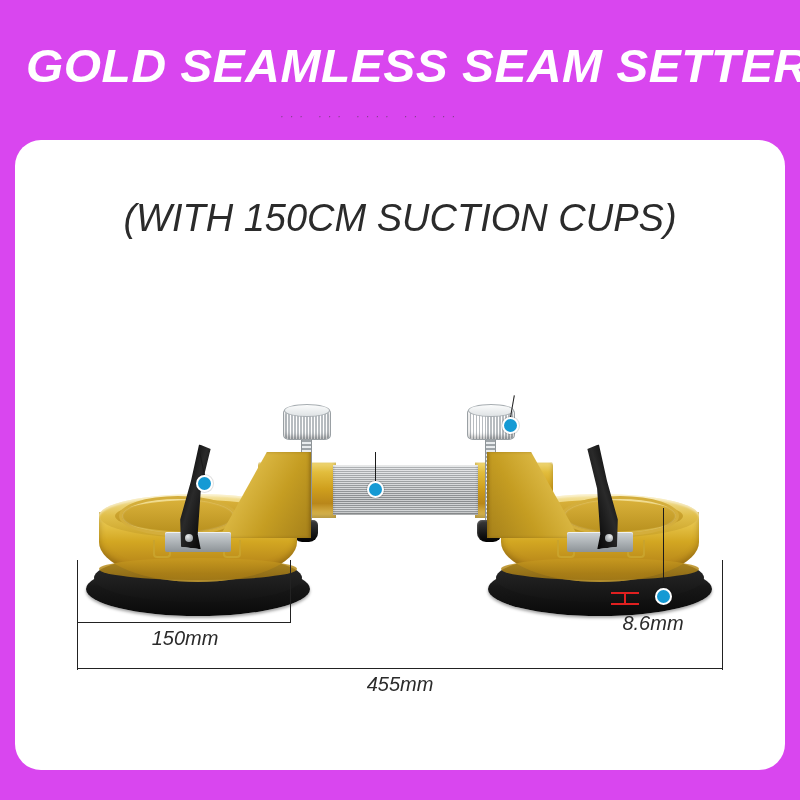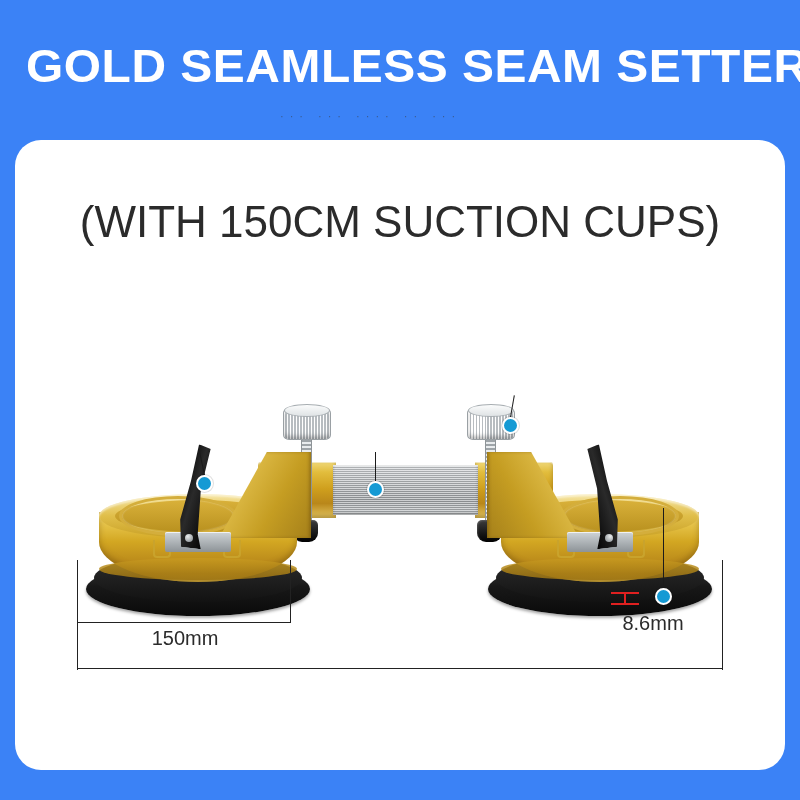--- a/index.html
+++ b/index.html
@@ -10,21 +10,22 @@
   body {
     width: 800px;
     height: 800px;
     overflow: hidden;
     font-family: "Liberation Sans", sans-serif;
   }
   .screen {
     position: relative;
     width: 800px;
     height: 800px;
-    background: #3b82f6;
+    background: #d946ef;
+    font-style: italic;
   }
 
   
   .title-bar {
     position: absolute;
     left: 0; top: 0;
     width: 800px;
     height: 140px;
   }
   .title-text {
@@ -66,21 +67,21 @@
     overflow: hidden;
   }
   .subtitle {
     position: absolute;
     left: 0;
     top: 57px;
     width: 770px;
     text-align: center;
     color: #2b2b2b;
     font-family: "Liberation Sans Narrow", "Liberation Sans", sans-serif;
-    font-size: 44px;
+    font-size: 38px;
     letter-spacing: 0px;
   }
 
   
   .stage {
     position: absolute;
     left: 0;
     top: 0;
     width: 703px;
     height: 630px;
@@ -397,16 +398,17 @@
 
       <div class="dim-line dim-v" style="left:62px; top:420px; height:110px;"></div>
       <div class="dim-line dim-v" style="left:275px; top:420px; height:62px;"></div>
       <div class="dim-line dim-h" style="left:62px; top:482px; width:214px;"></div>
       <div class="dim-label" style="left:100px; top:487px; width:140px;">150mm</div>
 
       <div class="dim-label" style="left:568px; top:472px; width:140px;">8.6mm</div>
 
       <div class="dim-line dim-v" style="left:707px; top:420px; height:110px;"></div>
       <div class="dim-line dim-h" style="left:62px; top:528px; width:646px;"></div>
+      <div class="dim-label" style="left:315px; top:533px; width:140px;">455mm</div>
 
     </div>
   </div>
 </div>
 
 </body></html>

